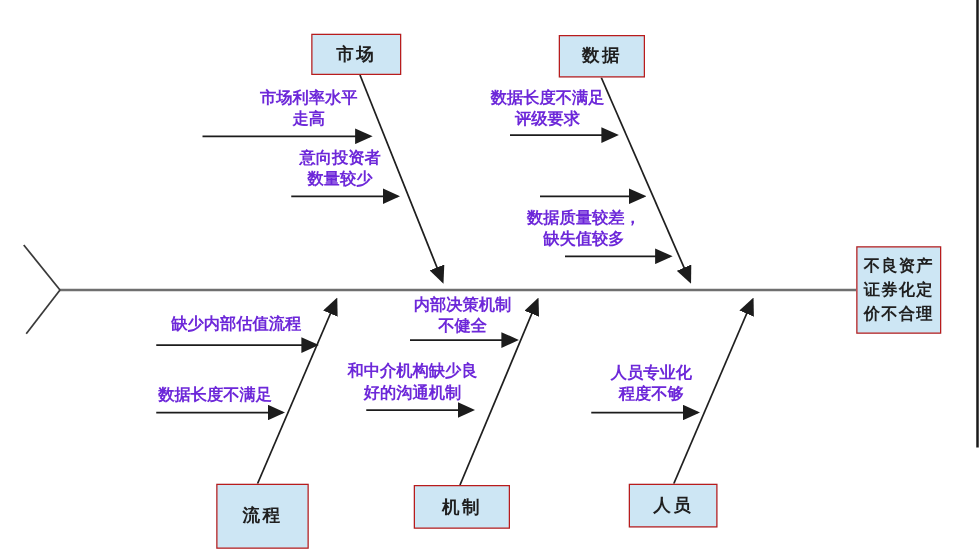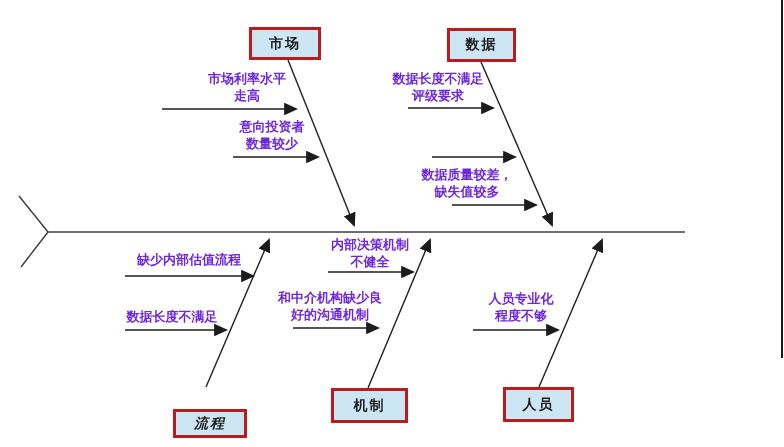--- a/index.html
+++ b/index.html
@@ -7,21 +7,21 @@
     position:relative;
     width:784px;height:447px;
     background:#ffffff;
     font-family:"DejaVu Sans",sans-serif;
     overflow:hidden;
   }
   .wires{position:absolute;left:0;top:0;width:784px;height:447px;}
   .box{
     position:absolute;
     background:#cde6f4;
-    border:3px solid #b91c1c;
+    border:1px solid #b91c1c;
     display:flex;align-items:center;justify-content:center;
     font-size:14px;font-weight:600;color:#1f1f1f;
     letter-spacing:2px;
     box-sizing:border-box;
   }
   .box.effect{
     font-size:13px;letter-spacing:1px;line-height:19px;
     text-align:center;white-space:pre-line;
   }
   .cause{
@@ -69,24 +69,27 @@
     <line x1="328" y1="272" x2="413" y2="272" stroke="#1c1c1c" stroke-width="1.4" marker-end="url(#arrow)"></line>
     <line x1="293" y1="328" x2="378" y2="328" stroke="#1c1c1c" stroke-width="1.4" marker-end="url(#arrow)"></line>
 
     <line x1="473" y1="330" x2="558" y2="330" stroke="#1c1c1c" stroke-width="1.4" marker-end="url(#arrow)"></line>
 
     <line x1="782" y1="0" x2="782" y2="358" stroke="#1a1a1a" stroke-width="2"></line>
   </svg>
 
   <div class="box" style="left:249px;top:27px;width:72px;height:33px;">市场</div>
   <div class="box" style="left:447px;top:28px;width:69px;height:34px;">数据</div>
-  <div class="box" style="left:173px;top:409px;width:74px;height:29px;font-style:italic;">流程</div>
+  <div class="box" style="left:173px;top:387px;width:74px;height:52px;">流程</div>
   <div class="box" style="left:331px;top:388px;width:77px;height:35px;">机制</div>
   <div class="box" style="left:503px;top:387px;width:71px;height:35px;">人员</div>
 
+  <div class="box effect" style="left:685px;top:197px;width:68px;height:70px;">不良资产
+证券化定
+价不合理</div>
 
   <div class="cause" style="left:247px;top:71px;">市场利率水平
 走高</div>
   <div class="cause" style="left:272px;top:119px;">意向投资者
 数量较少</div>
 
   <div class="cause" style="left:438px;top:71px;">数据长度不满足
 评级要求</div>
   <div class="cause" style="left:467px;top:167px;">数据质量较差，
 缺失值较多</div>

